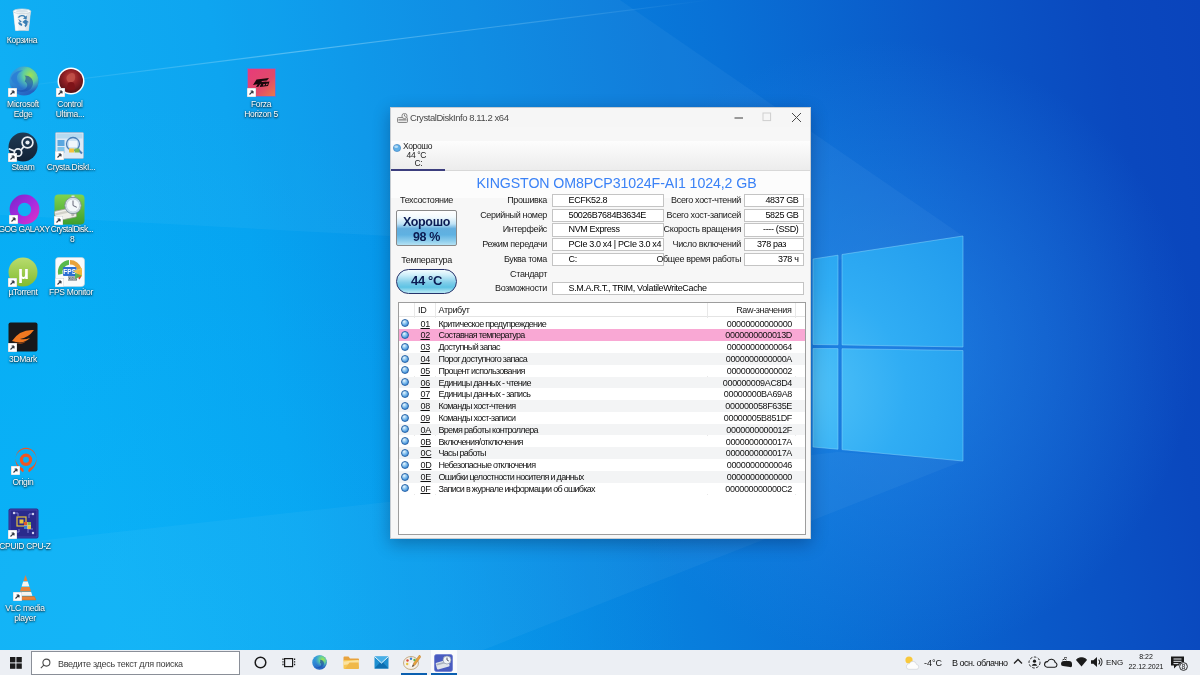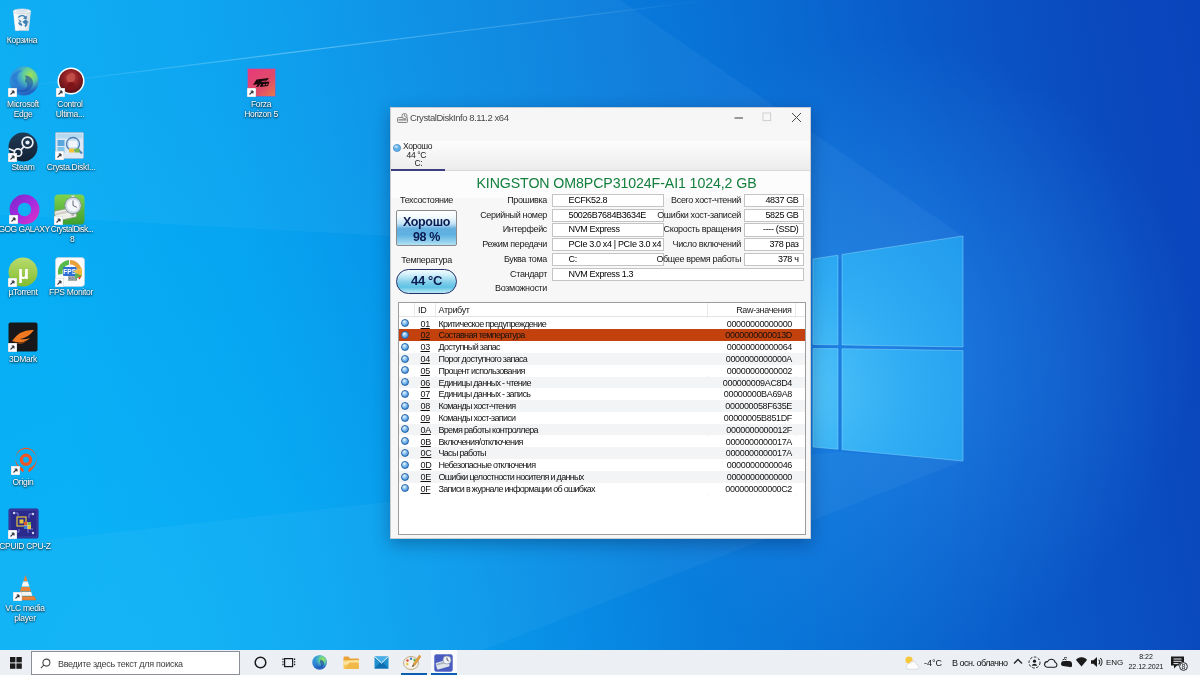--- a/index.html
+++ b/index.html
@@ -14,21 +14,21 @@
   background:#f7f7f7; border:1px solid #c6ccd2; box-shadow:0 5px 16px rgba(0,10,40,.30); }
 #titlebar { position:absolute; left:0; top:0; width:100%; height:19px; background:#f6f6f6; }
 #titletxt { position:absolute; left:19px; top:4px; font-size:9.5px; letter-spacing:-0.45px; color:#4a4a4a; }
 #menubar { position:absolute; left:0; top:19px; width:100%; height:14px; background:#f8f8f8; font-size:9.5px; color:#111; }
 .mi { position:absolute; top:1px; letter-spacing:-0.6px; line-height:13px; font-size:9px; }
 #tabstrip { position:absolute; left:0; top:33px; width:100%; height:29.5px;
   background:linear-gradient(#fdfdfd, #ececec); border-bottom:1px solid #d8d8d8; }
 #tabsel { position:absolute; left:0; top:27.5px; width:54px; height:2px; background:#3c3e7e; }
 .tabtxt { position:absolute; font-size:8.5px; line-height:9px; color:#1a1a1a; }
 #bigband { position:absolute; left:0; top:62.5px; width:100%; height:27px; background:#fcfcfc; }
-#bigtitle { position:absolute; left:0; top:4px; width:100%; text-align:center; font-size:14.2px; letter-spacing:-0.1px; color:#15803d;padding-left:32px; }
+#bigtitle { position:absolute; left:0; top:4px; width:100%; text-align:center; font-size:14.2px; letter-spacing:-0.1px; color:#3b82f6;padding-left:32px; }
 .lbl { position:absolute; font-size:9px; color:#1a1a1a; white-space:pre; }
 .lblr { position:absolute; font-size:9px; color:#1a1a1a; white-space:pre; text-align:right; }
 .vbox { position:absolute; background:#fff; border:1px solid #c4c4c4; font-size:9px; color:#000;
   padding-left:16px; line-height:11.5px; white-space:pre; overflow:hidden; }
 .vboxr { text-align:right; padding-right:4px; padding-left:0; }
 #health { padding-top:3.5px; line-height:15px; position:absolute; left:5px; top:102px; width:61px; height:36px; border:1px solid #8a8a8a;
   border-radius:2px; text-align:center; color:#0b1b52; font-weight:bold; font-size:12.5px;
   background:linear-gradient(#ffffff 0%, #f2fafd 18%, #bfe3f6 38%, #63aede 52%, #5fb2e2 70%, #8ecdec 88%, #b4e2f4 100%); }
 #temp { position:absolute; left:5px; top:161px; width:61px; height:25px; border:1.5px solid #27336b;
   border-radius:13px; text-align:center; color:#0b1b52; font-weight:bold; font-size:13px; line-height:22px;
@@ -399,52 +399,52 @@
   <div class="lblr" style="left:56px;top:131.1px;width:100px;">Режим передачи</div>
   <div class="lblr" style="left:56px;top:145.8px;width:100px;">Буква тома</div>
   <div class="lblr" style="left:56px;top:160.5px;width:100px;">Стандарт</div>
   <div class="lblr" style="left:56px;top:175.2px;width:100px;">Возможности</div>
 
   <div class="vbox" style="left:160.5px;top:86px;width:112px;height:13.2px;">ECFK52.8</div>
   <div class="vbox" style="left:160.5px;top:100.7px;width:112px;height:13.2px;">50026B7684B3634E</div>
   <div class="vbox" style="left:160.5px;top:115.4px;width:112px;height:13.2px;">NVM Express</div>
   <div class="vbox" style="left:160.5px;top:130.1px;width:112px;height:13.2px;">PCIe 3.0 x4 | PCIe 3.0 x4</div>
   <div class="vbox" style="left:160.5px;top:144.8px;width:112px;height:13.2px;">C:</div>
-  <div class="vbox" style="left:160.5px;top:159.5px;width:252px;height:13.2px;">NVM Express 1.3</div>
+  <div class="vbox" style="left:160.5px;top:174.2px;width:252px;height:13.2px;">S.M.A.R.T., TRIM, VolatileWriteCache</div>
 
   <div class="lblr" style="left:250px;top:87.0px;width:100px;">Всего хост-чтений</div>
-  <div class="lblr" style="left:250px;top:101.7px;width:100px;">Ошибки хост-записей</div>
+  <div class="lblr" style="left:250px;top:101.7px;width:100px;">Всего хост-записей</div>
   <div class="lblr" style="left:250px;top:116.4px;width:100px;">Скорость вращения</div>
   <div class="lblr" style="left:250px;top:131.1px;width:100px;">Число включений</div>
   <div class="lblr" style="left:250px;top:145.8px;width:100px;">Общее время работы</div>
 
   <div class="vbox vboxr" style="left:352.5px;top:86px;width:60px;height:13.2px;">4837 GB</div>
   <div class="vbox vboxr" style="left:352.5px;top:100.7px;width:60px;height:13.2px;padding-left:12px;">5825 GB</div>
   <div class="vbox vboxr" style="left:352.5px;top:115.4px;width:60px;height:13.2px;">---- (SSD)</div>
-  <div class="vbox vboxr" style="left:352.5px;top:130.1px;width:60px;height:13.2px;">378 раз</div>
+  <div class="vbox vboxr" style="left:352.5px;top:130.1px;width:60px;height:13.2px;text-align:center;">378 раз</div>
   <div class="vbox vboxr" style="left:352.5px;top:144.8px;width:60px;height:13.2px;">378 ч</div>
 
   <div id="tbl">
     <div class="thead">
       <span style="position:absolute;left:19.5px;top:2px;">ID</span>
       <span style="position:absolute;left:40px;top:2px;">Атрибут</span>
       <span style="position:absolute;right:13px;top:2px;">Raw-значения</span>
     </div>
     <div class="tvline" style="left:15px;height:192px;"></div>
     <div class="tvline" style="left:36px;height:192px;"></div>
     <div class="tvline" style="left:308px;height:192px;"></div>
     <div class="tvline" style="left:396px;height:192px;"></div>
     <div id="rows">
       <div class="trow" style="top:15.0px;background:#ffffff;">
             <div class="orb"></div>
             <span class="id">01</span>
             <span class="at">Критическое предупреждение</span>
             <span class="raw">00000000000000</span>
           </div>
-      <div class="trow" style="top:26.8px;background:#c2410c;">
+      <div class="trow" style="top:26.8px;background:#f9a8d4;">
             <div class="orb"></div>
             <span class="id">02</span>
             <span class="at">Составная температура</span>
             <span class="raw">0000000000013D</span>
           </div>
       <div class="trow" style="top:38.6px;background:#ffffff;">
             <div class="orb"></div>
             <span class="id">03</span>
             <span class="at">Доступный запас</span>
             <span class="raw">00000000000064</span>

